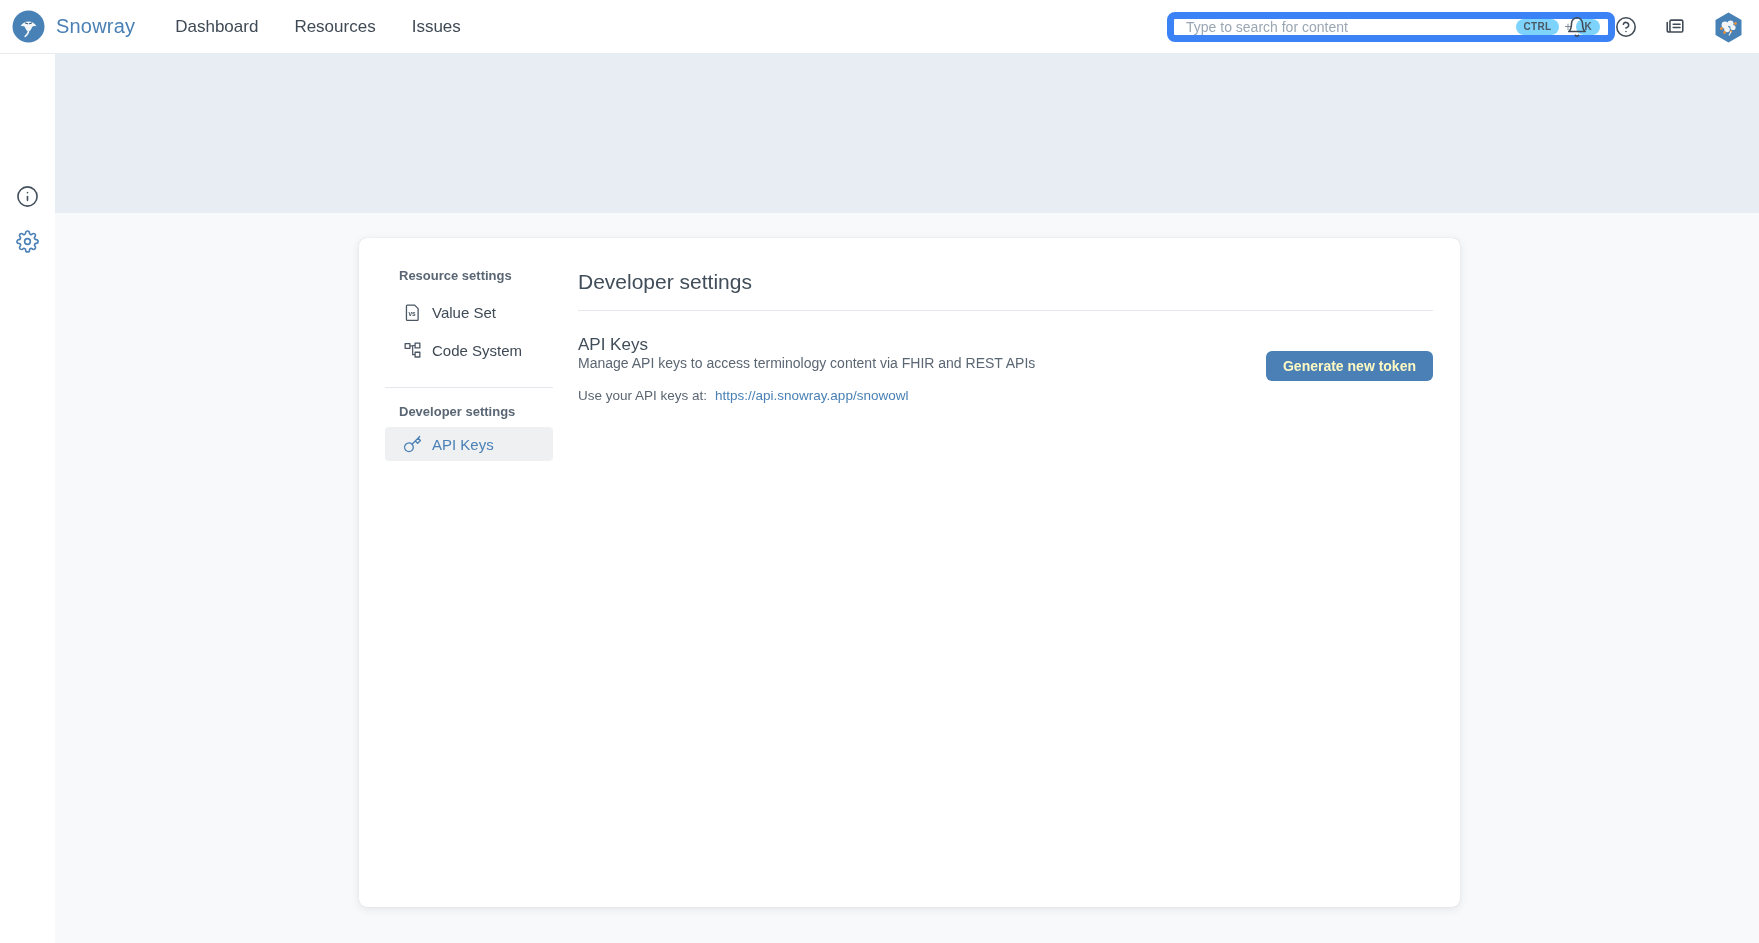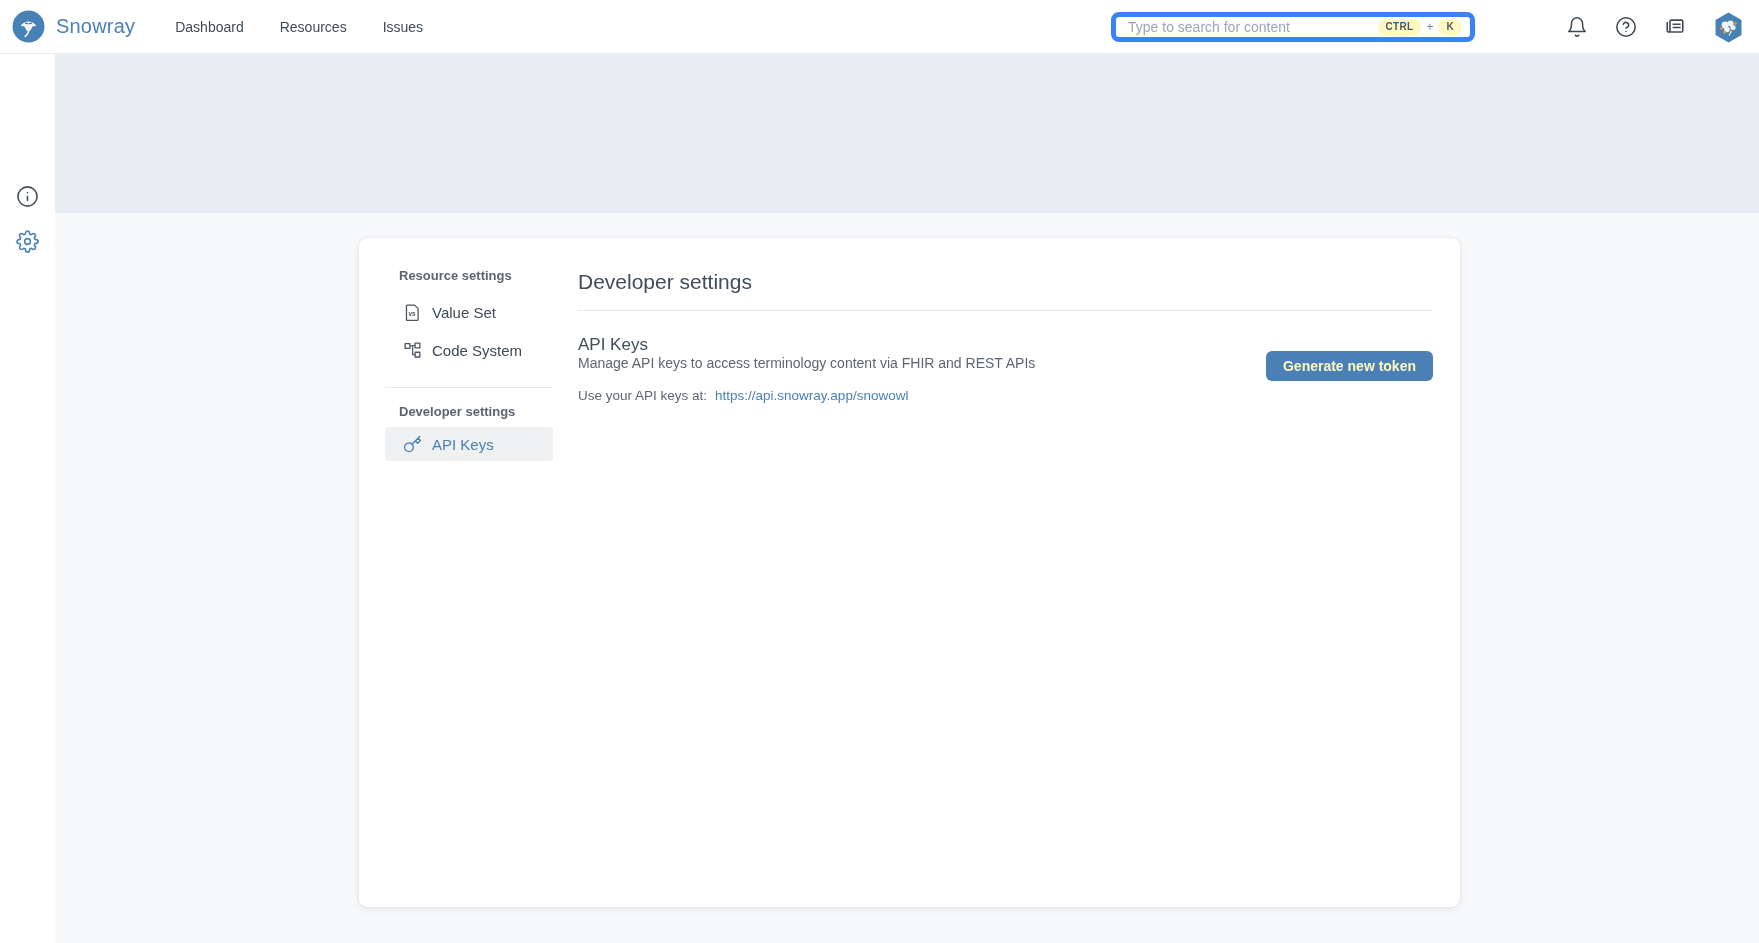--- a/index.html
+++ b/index.html
@@ -6,30 +6,30 @@
   html,body { width:1759px; height:943px; overflow:hidden; }
   body { font-family:"Liberation Sans","DejaVu Sans",sans-serif; background:#f8f9fb; color:#414d59; position:relative; }
 
   
   .topbar { position:absolute; top:0; left:0; width:1759px; height:54px; background:#ffffff;
             border-bottom:1px solid #e9ecef; display:flex; align-items:center; z-index:20; }
   .brand { display:flex; align-items:center; margin-left:12px; cursor:pointer; }
   .logo-wrap { width:33px; height:33px; margin-right:11px; }
   .brand-name { font-size:20px; font-weight:500; color:#4a80b5; letter-spacing:.2px; }
   .top-nav { display:flex; gap:36px; margin-left:40px; }
-  .top-nav a { font-size:14px; color:#3f4a55; text-decoration:none; cursor:pointer; }
-
-  .search-box { position:absolute; left:1111px; top:12px; width:364px; height:30px;
-                border:5px solid #3b82f6; border-radius:8px; background:#fff;
+  .top-nav a { font-size:17px; color:#3f4a55; text-decoration:none; cursor:pointer; }
+
+  .search-box { position:absolute; left:1167px; top:12px; width:448px; height:30px;
+                border:7px solid #3b82f6; border-radius:8px; background:#fff;
                 display:flex; align-items:center; padding:0 8px 0 12px; }
   .search-box input { border:none; outline:none; flex:1; font-size:14px; color:#414d59;
                       font-family:inherit; background:transparent; }
   .search-box input::placeholder { color:#9aa7b3; }
   .kbd-group { display:flex; align-items:center; gap:5px; }
-  .kbd { background:#fef9c3; border-radius:9px; font-size:10px; font-weight:700; color:#4b5663;
+  .kbd { background:#7dd3fc; border-radius:9px; font-size:10px; font-weight:700; color:#4b5663;
          padding:3px 8px; line-height:1; letter-spacing:.3px; }
   .kbd-plus { font-size:12px; color:#7a8694; }
 
   .top-icons { position:absolute; right:14px; top:0; height:54px; display:flex; align-items:center; gap:25px; }
   .icon-btn { width:24px; height:24px; color:#3f4a55; cursor:pointer; display:flex; align-items:center; justify-content:center; }
   .icon-btn svg { width:22px; height:22px; }
   .avatar { width:33px; height:33px; cursor:pointer; }
 
   
   .rail { position:absolute; left:0; top:54px; width:55px; height:889px; background:#ffffff; z-index:10; }

